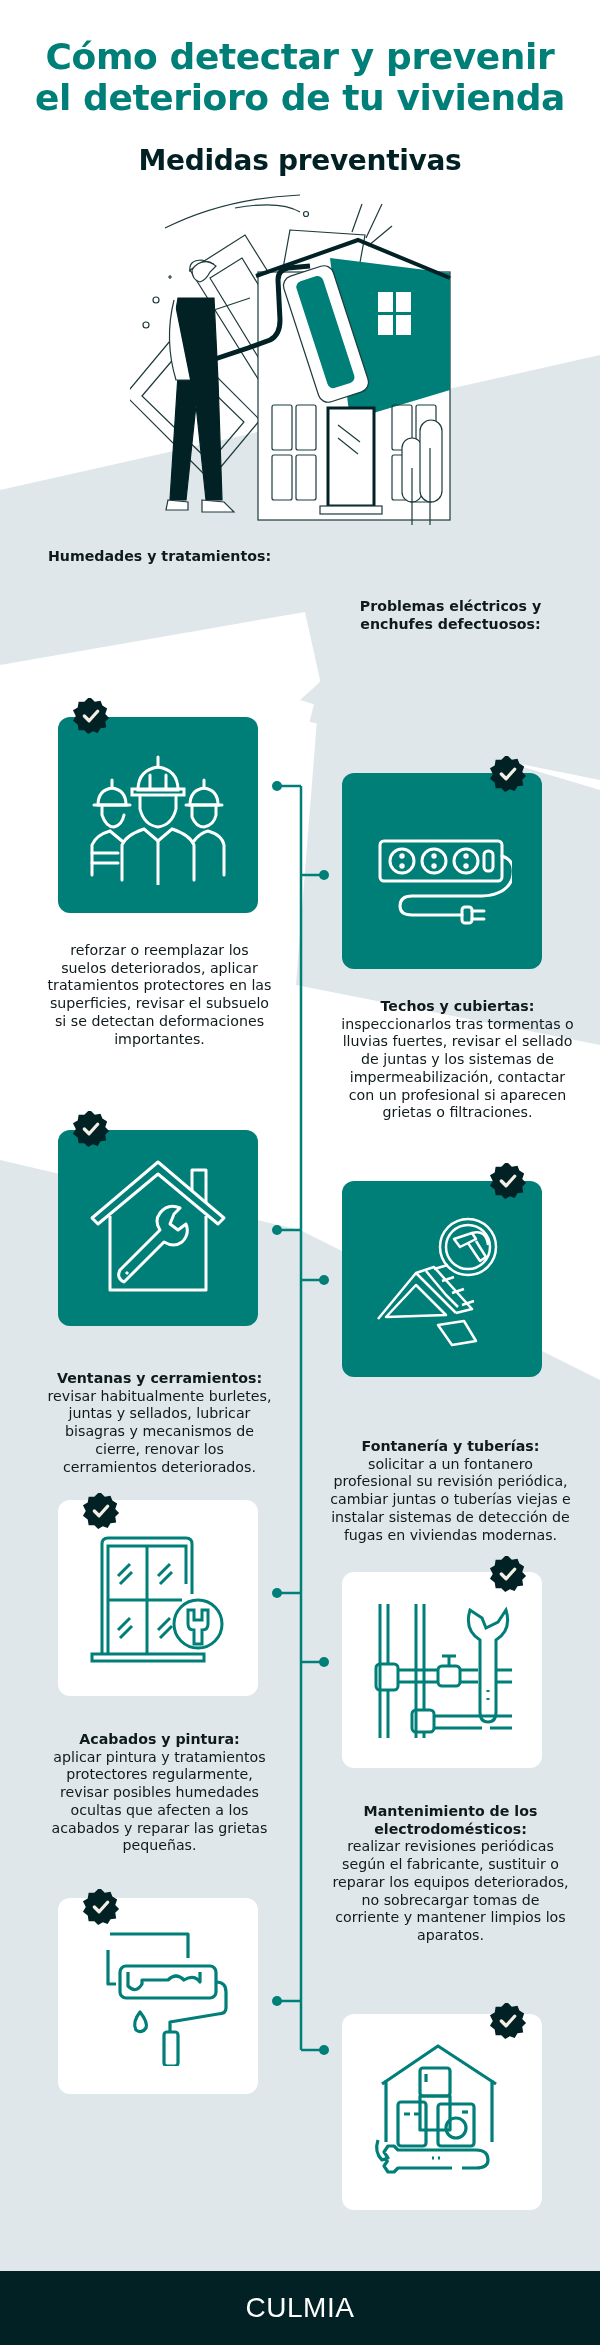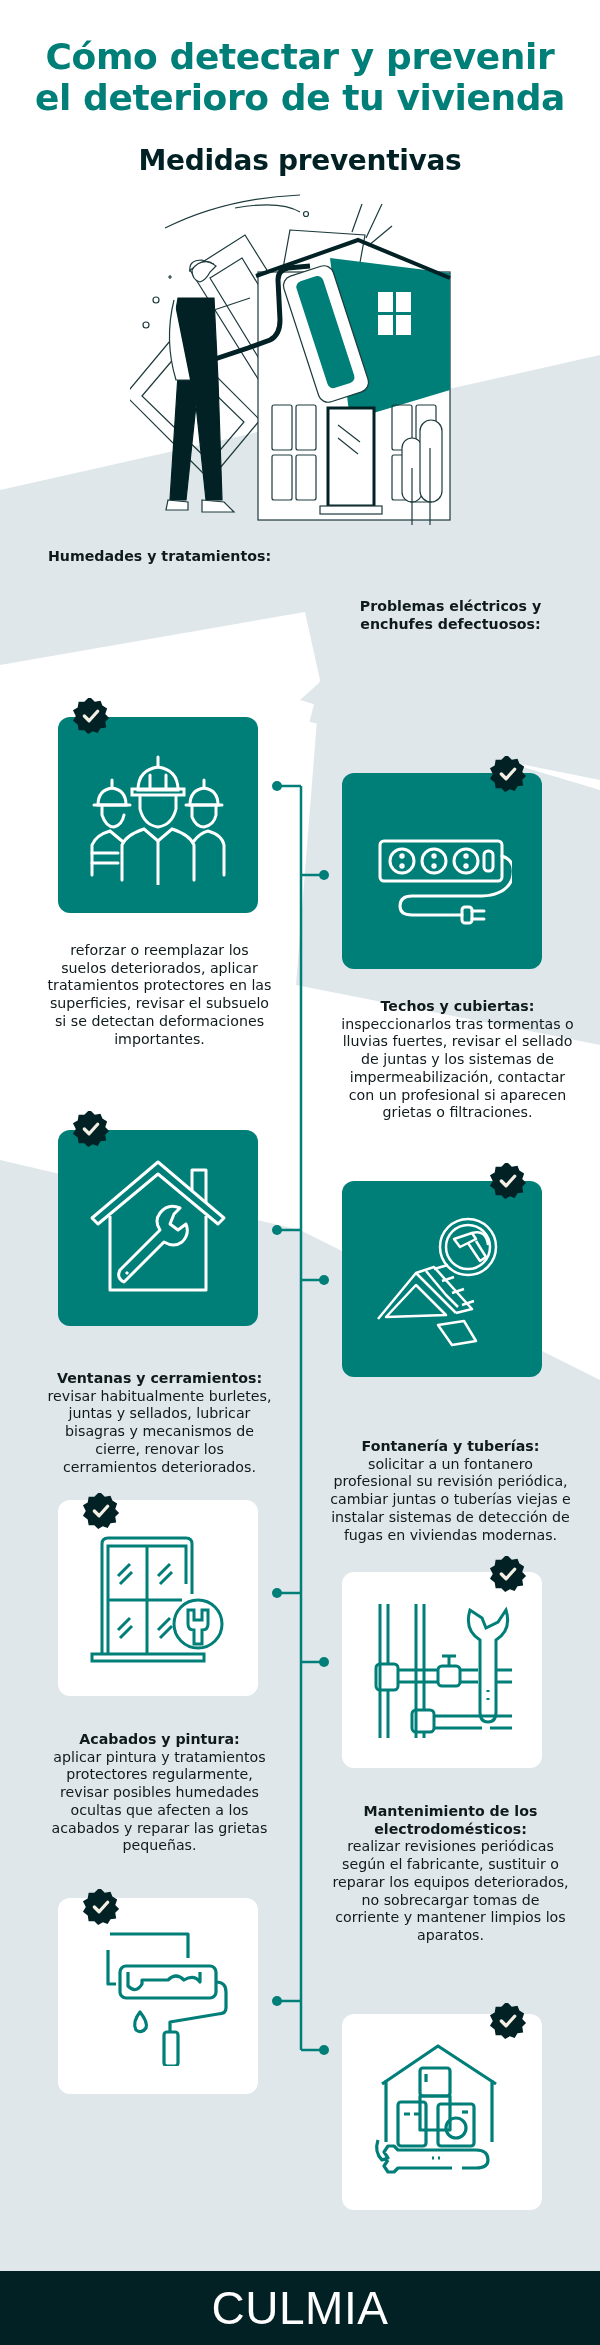--- a/index.html
+++ b/index.html
@@ -14,21 +14,21 @@
   .hero { position: absolute; left: 130px; top: 180px; width: 350px; height: 350px; z-index: 2; }
   .tip { position: absolute; width: 225px; text-align: center; font-size: 14.2px; line-height: 17.7px; z-index: 2; color: #0f1a1c; }
   .tip b { display: block; font-weight: bold; color: #0f1a1c; }
   .card { position: absolute; width: 200px; height: 196px; border-radius: 12px; z-index: 2; display: flex; align-items: center; justify-content: center; }
   .card.teal { background: #007e78; }
   .card.white { background: #ffffff; }
   .card svg.icon { width: 140px; height: 140px; }
   .badge { position: absolute; width: 38px; height: 38px; z-index: 3; }
   .timeline { position: absolute; left: 0; top: 0; width: 600px; height: 2345px; z-index: 1; pointer-events: none; }
   .footer { position: absolute; left: 0; top: 2271px; width: 600px; height: 74px; background: #022125; z-index: 2; display: flex; align-items: center; justify-content: center; }
-  .footer span { color: #ffffff; font-family: "Liberation Sans", sans-serif; font-size: 46px; letter-spacing: 0.5px; font-weight: normal; }
+  .footer span { color: #ffffff; font-family: "Liberation Sans", sans-serif; font-size: 28px; letter-spacing: 0.5px; font-weight: normal; }
 </style>
 </head>
 <body>
 
 <svg class="bg" viewBox="0 0 600 2345" preserveAspectRatio="none">
   <polygon points="0,490 600,355 600,2271 0,2271" fill="#dfe7ea"></polygon>
 
   <polygon points="0,665 305,612 320,680 300,760 300,720 600,780 600,1380 300,1230 0,1160" fill="#ffffff"></polygon>
   <polygon points="300,700 320,682 296,985 600,1045 600,790" fill="#dfe7ea"></polygon>
 </svg>

